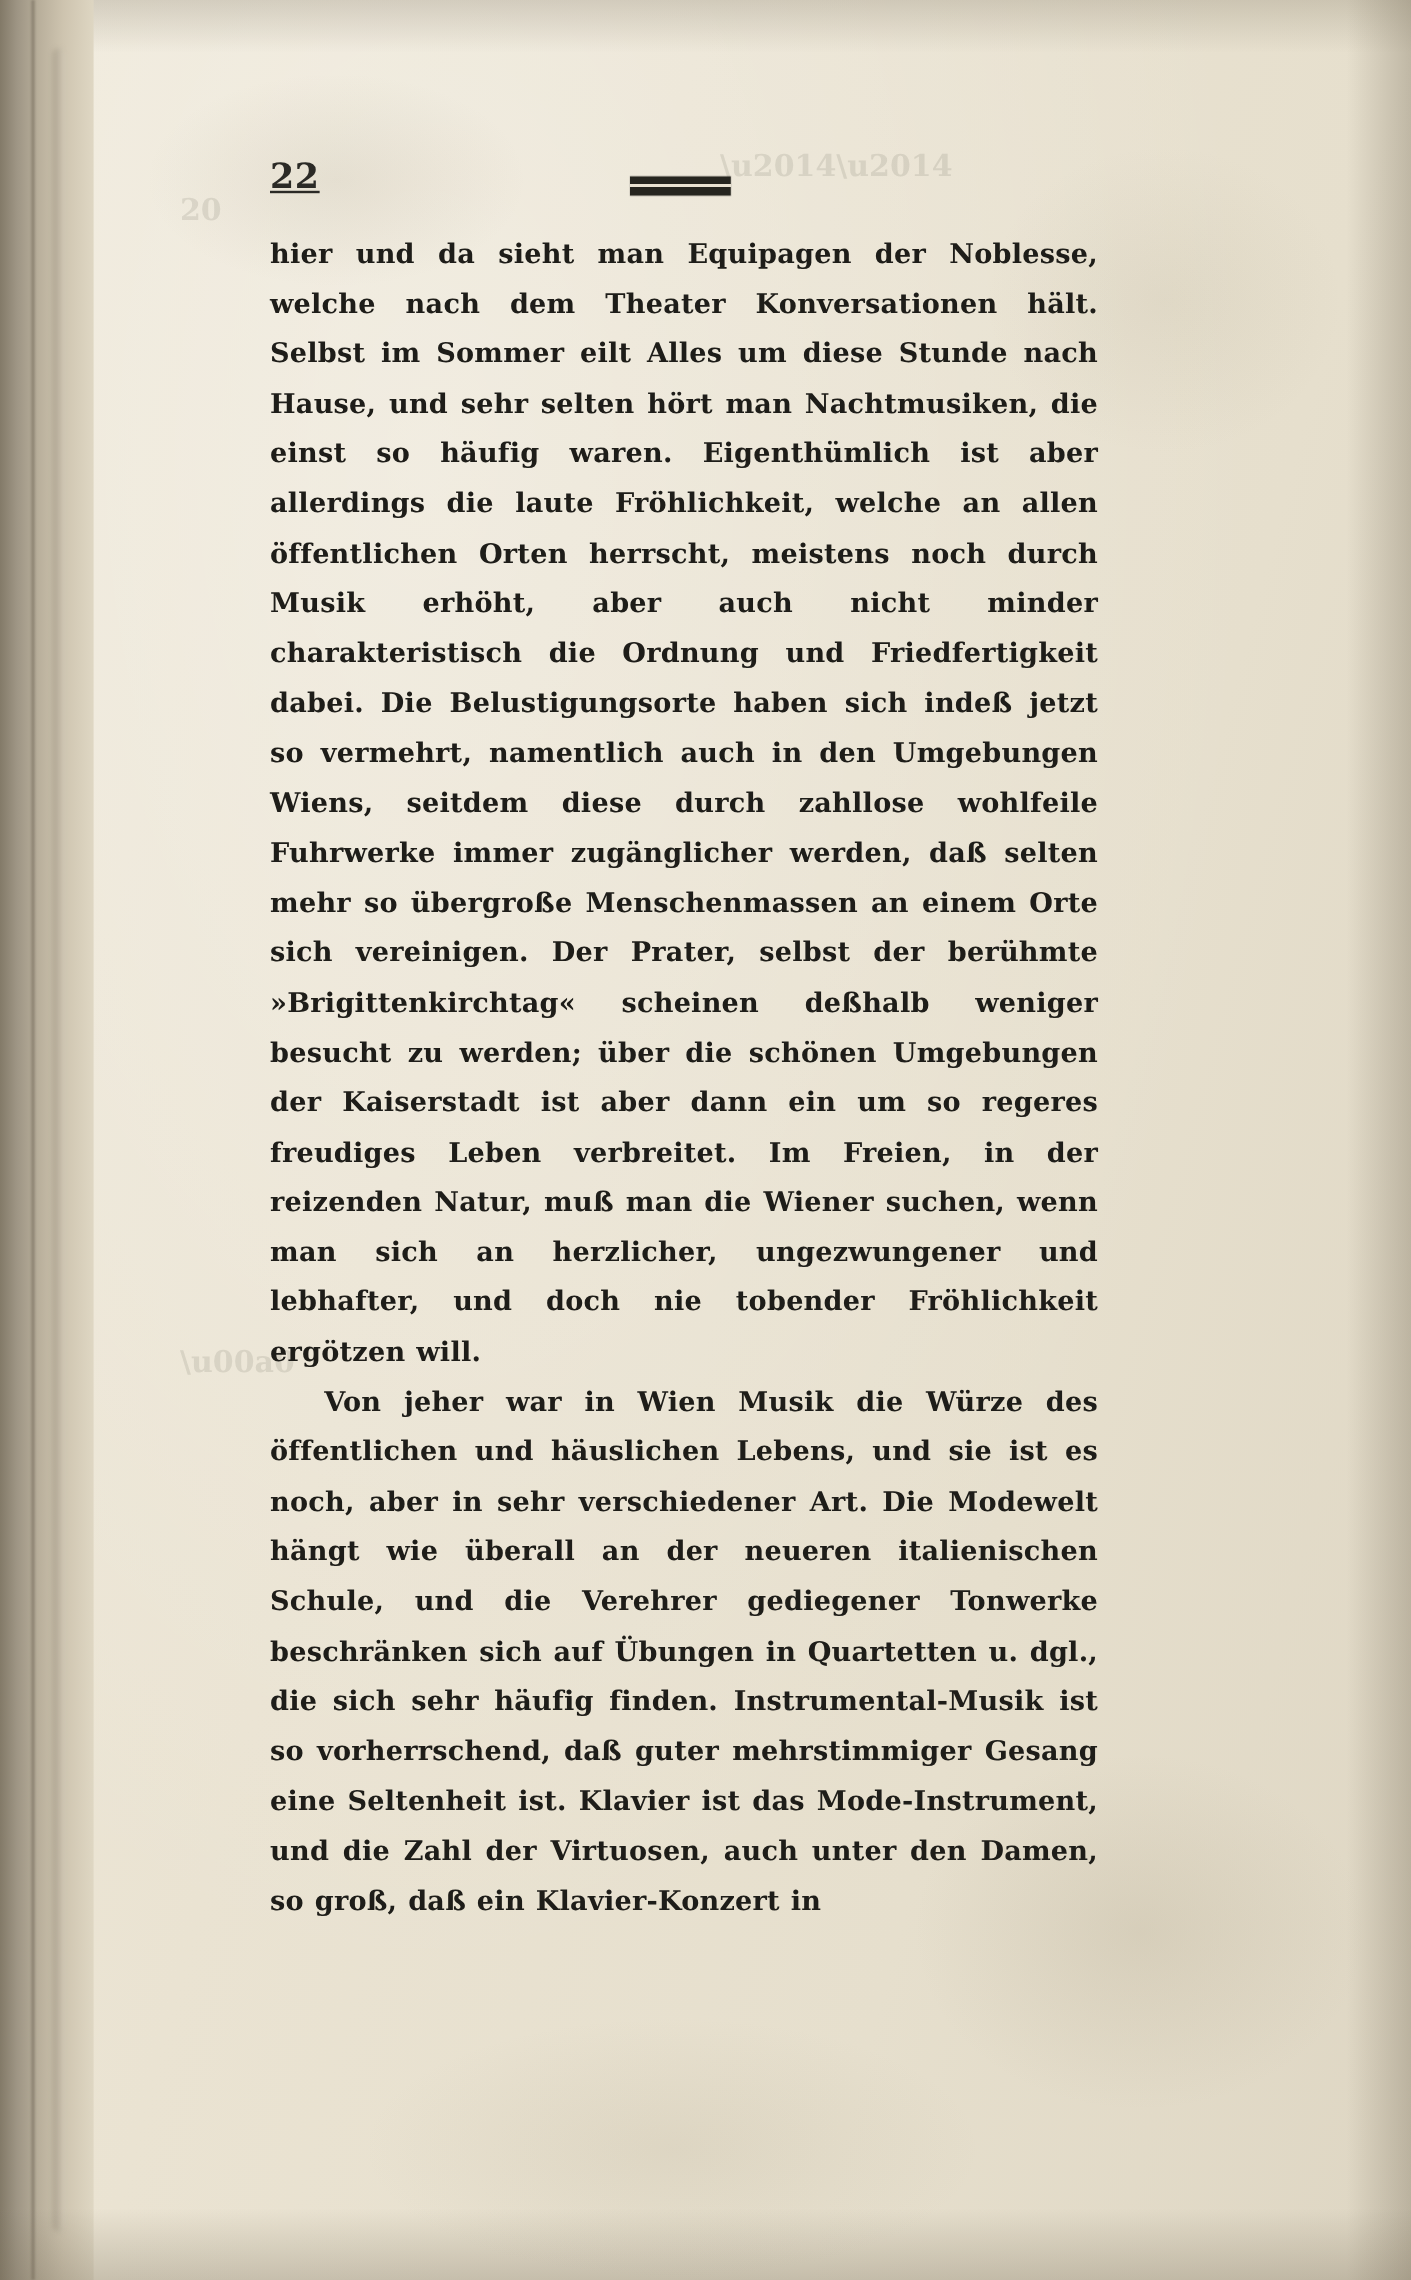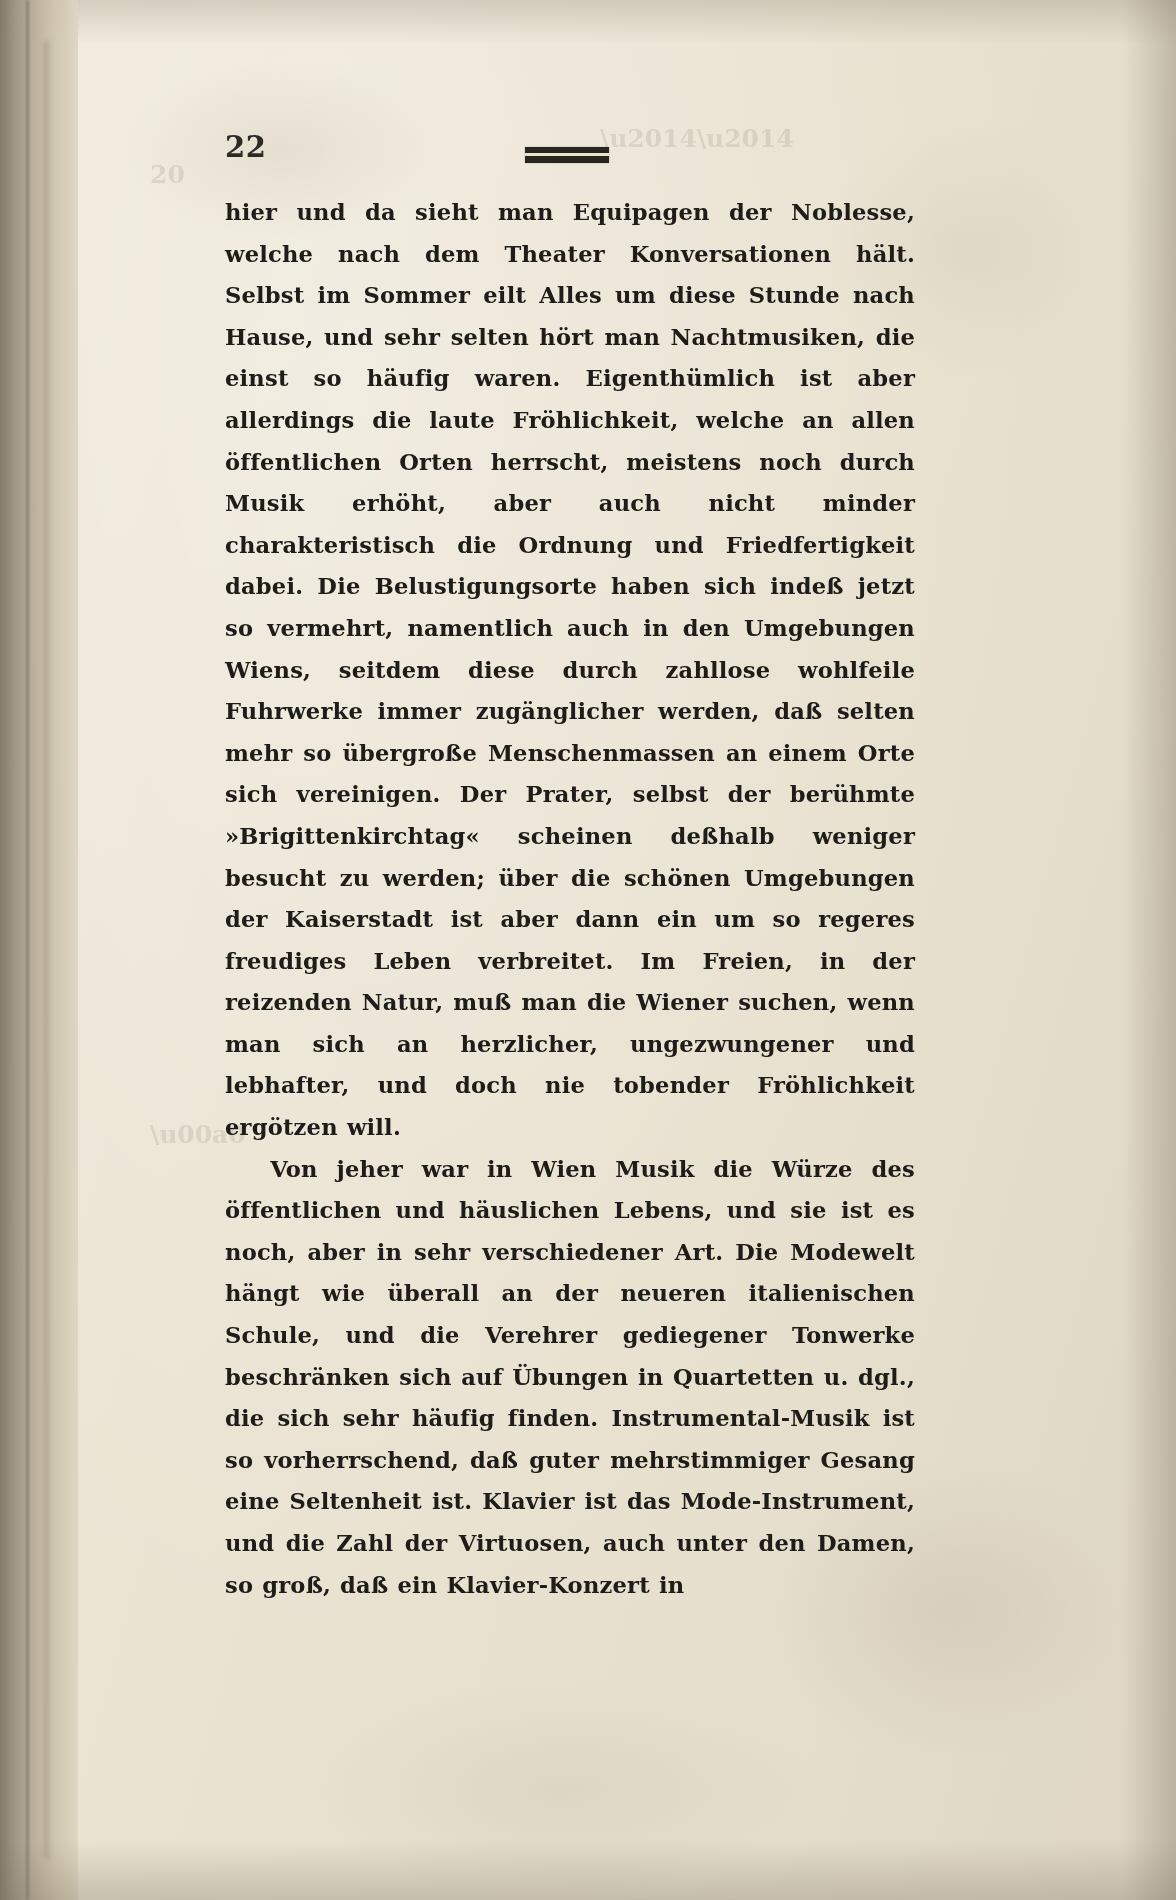--- a/index.html
+++ b/index.html
@@ -91,20 +91,21 @@
   }
   #folio {
     position: absolute;
     left: 0;
     top: 0;
     font-family: "DejaVu Serif", serif;
     font-weight: 700;
     font-size: 29px;
     color: #2b2a26;
     letter-spacing: 0.5px;
+    text-decoration: underline;
   }
   #rule {
     position: absolute;
     left: 300px;
     top: 17px;
     width: 84px;
     height: 10px;
     background: #24231f;
     border-top: 3px solid #26251f;
     border-bottom: 3px solid #26251f;

